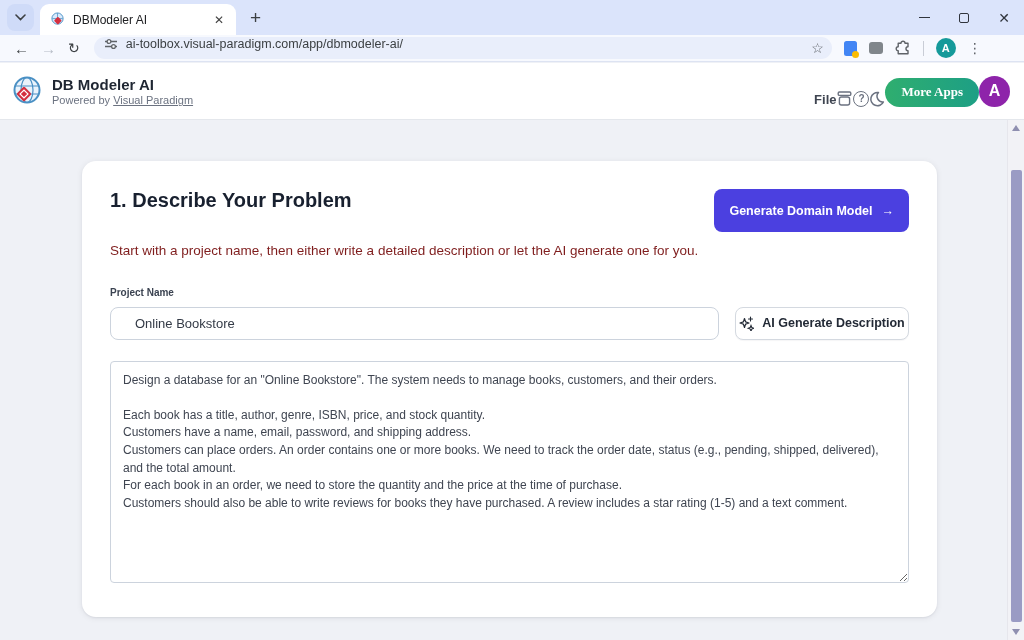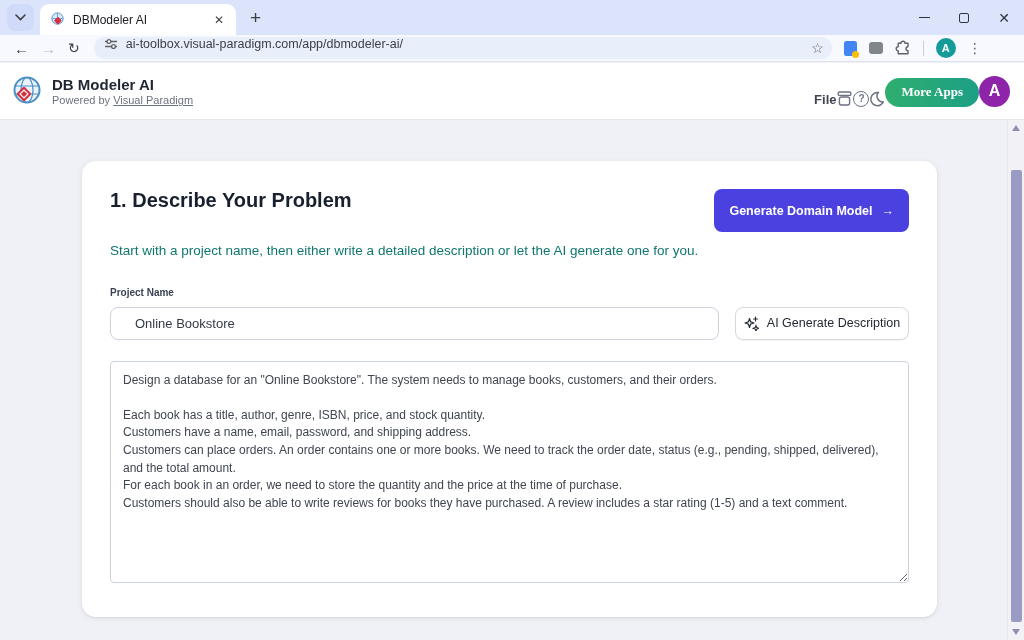--- a/index.html
+++ b/index.html
@@ -47,25 +47,25 @@
   .help-circle { width:16px; height:16px; border:1.4px solid #6b7280; border-radius:50%; font-size:10px; font-weight:700; color:#6b7280; display:flex; align-items:center; justify-content:center; }
   .more-apps { height:29px; padding:0 16px; border:none; border-radius:15px; background:linear-gradient(90deg,#2fae6f,#1d9f85); color:#fff; font-size:13px; font-weight:700; cursor:pointer; font-family:Liberation Serif, serif; }
   .avatar-lg { width:31px; height:31px; border-radius:50%; background:#8e24aa; color:#fff; font-size:16px; font-weight:700; display:flex; align-items:center; justify-content:center; cursor:pointer; }
 
   
   .page { position:absolute; top:136px; left:0; width:1007px; height:520px; overflow:hidden; }
   .card { width:855px; margin:25px auto 0 82px; background:#fff; border-radius:14px; box-shadow:0 1px 2px rgba(16,24,40,.06), 0 1px 6px rgba(16,24,40,.08); padding:28px 28px 30px 28px; }
   .card-top { display:flex; align-items:flex-start; justify-content:space-between; }
   .sec-title { font-size:20px; font-weight:700; color:#18202f; }
   .gen-btn { height:43px; padding:0 15px; border:none; border-radius:8px; background:#4b40e0; color:#fff; font-size:12.5px; font-weight:700; cursor:pointer; display:flex; align-items:center; gap:9px; font-family:"Liberation Sans",sans-serif; }
-  .sec-sub { margin-top:9px; font-size:13.5px; line-height:1.55; color:#0f766e; max-width:600px; }
+  .sec-sub { margin-top:9px; font-size:13.5px; line-height:1.55; color:#7f1d1d; max-width:600px; }
   .field-label { margin-top:25px; font-size:10px; font-weight:700; color:#3b4351; }
   .field-row { margin-top:9px; display:flex; gap:16px; }
   .name-input { flex:1; height:33px; border:1px solid #ccd3dd; border-radius:8px; padding:0 24px; font-size:13px; color:#333a46; font-family:"Liberation Sans",sans-serif; background:#fff; }
-  .ai-btn { flex:0 0 174px; height:33px; border:1px solid #d4d9e0; border-radius:8px; background:#fff; font-size:12.5px; font-weight:400; color:#232a36; cursor:pointer; display:flex; align-items:center; justify-content:center; gap:8px; font-family:"Liberation Sans",sans-serif; box-shadow:0 1px 1px rgba(16,24,40,.04); }
+  .ai-btn { flex:0 0 174px; height:33px; border:1px solid #d4d9e0; border-radius:8px; background:#fff; font-size:12.5px; font-weight:700; color:#232a36; cursor:pointer; display:flex; align-items:center; justify-content:center; gap:8px; font-family:"Liberation Sans",sans-serif; box-shadow:0 1px 1px rgba(16,24,40,.04); }
   .desc-area { margin-top:21px; width:100%; height:222px; border:1px solid #ccd3dd; border-radius:4px; padding:10px 12px; font-size:12px; line-height:1.46; color:#3f4551; font-family:"Liberation Sans",sans-serif; resize:both; }
 
   
   .scrollbar { position:absolute; top:120px; right:0; width:17px; height:520px; background:#f2f2f6; border-left:1px solid #e6e6ec; }
   .sb-up { position:absolute; top:5px; left:4px; width:0; height:0; border-left:4.5px solid transparent; border-right:4.5px solid transparent; border-bottom:6px solid #8f8fb0; }
   .sb-down { position:absolute; bottom:5px; left:4px; width:0; height:0; border-left:4.5px solid transparent; border-right:4.5px solid transparent; border-top:6px solid #8f8fb0; }
   .sb-thumb { position:absolute; top:50px; left:3px; width:11px; height:452px; background:#9a9bc4; border-radius:2px; }
 
   svg { display:block; }
 </style>

